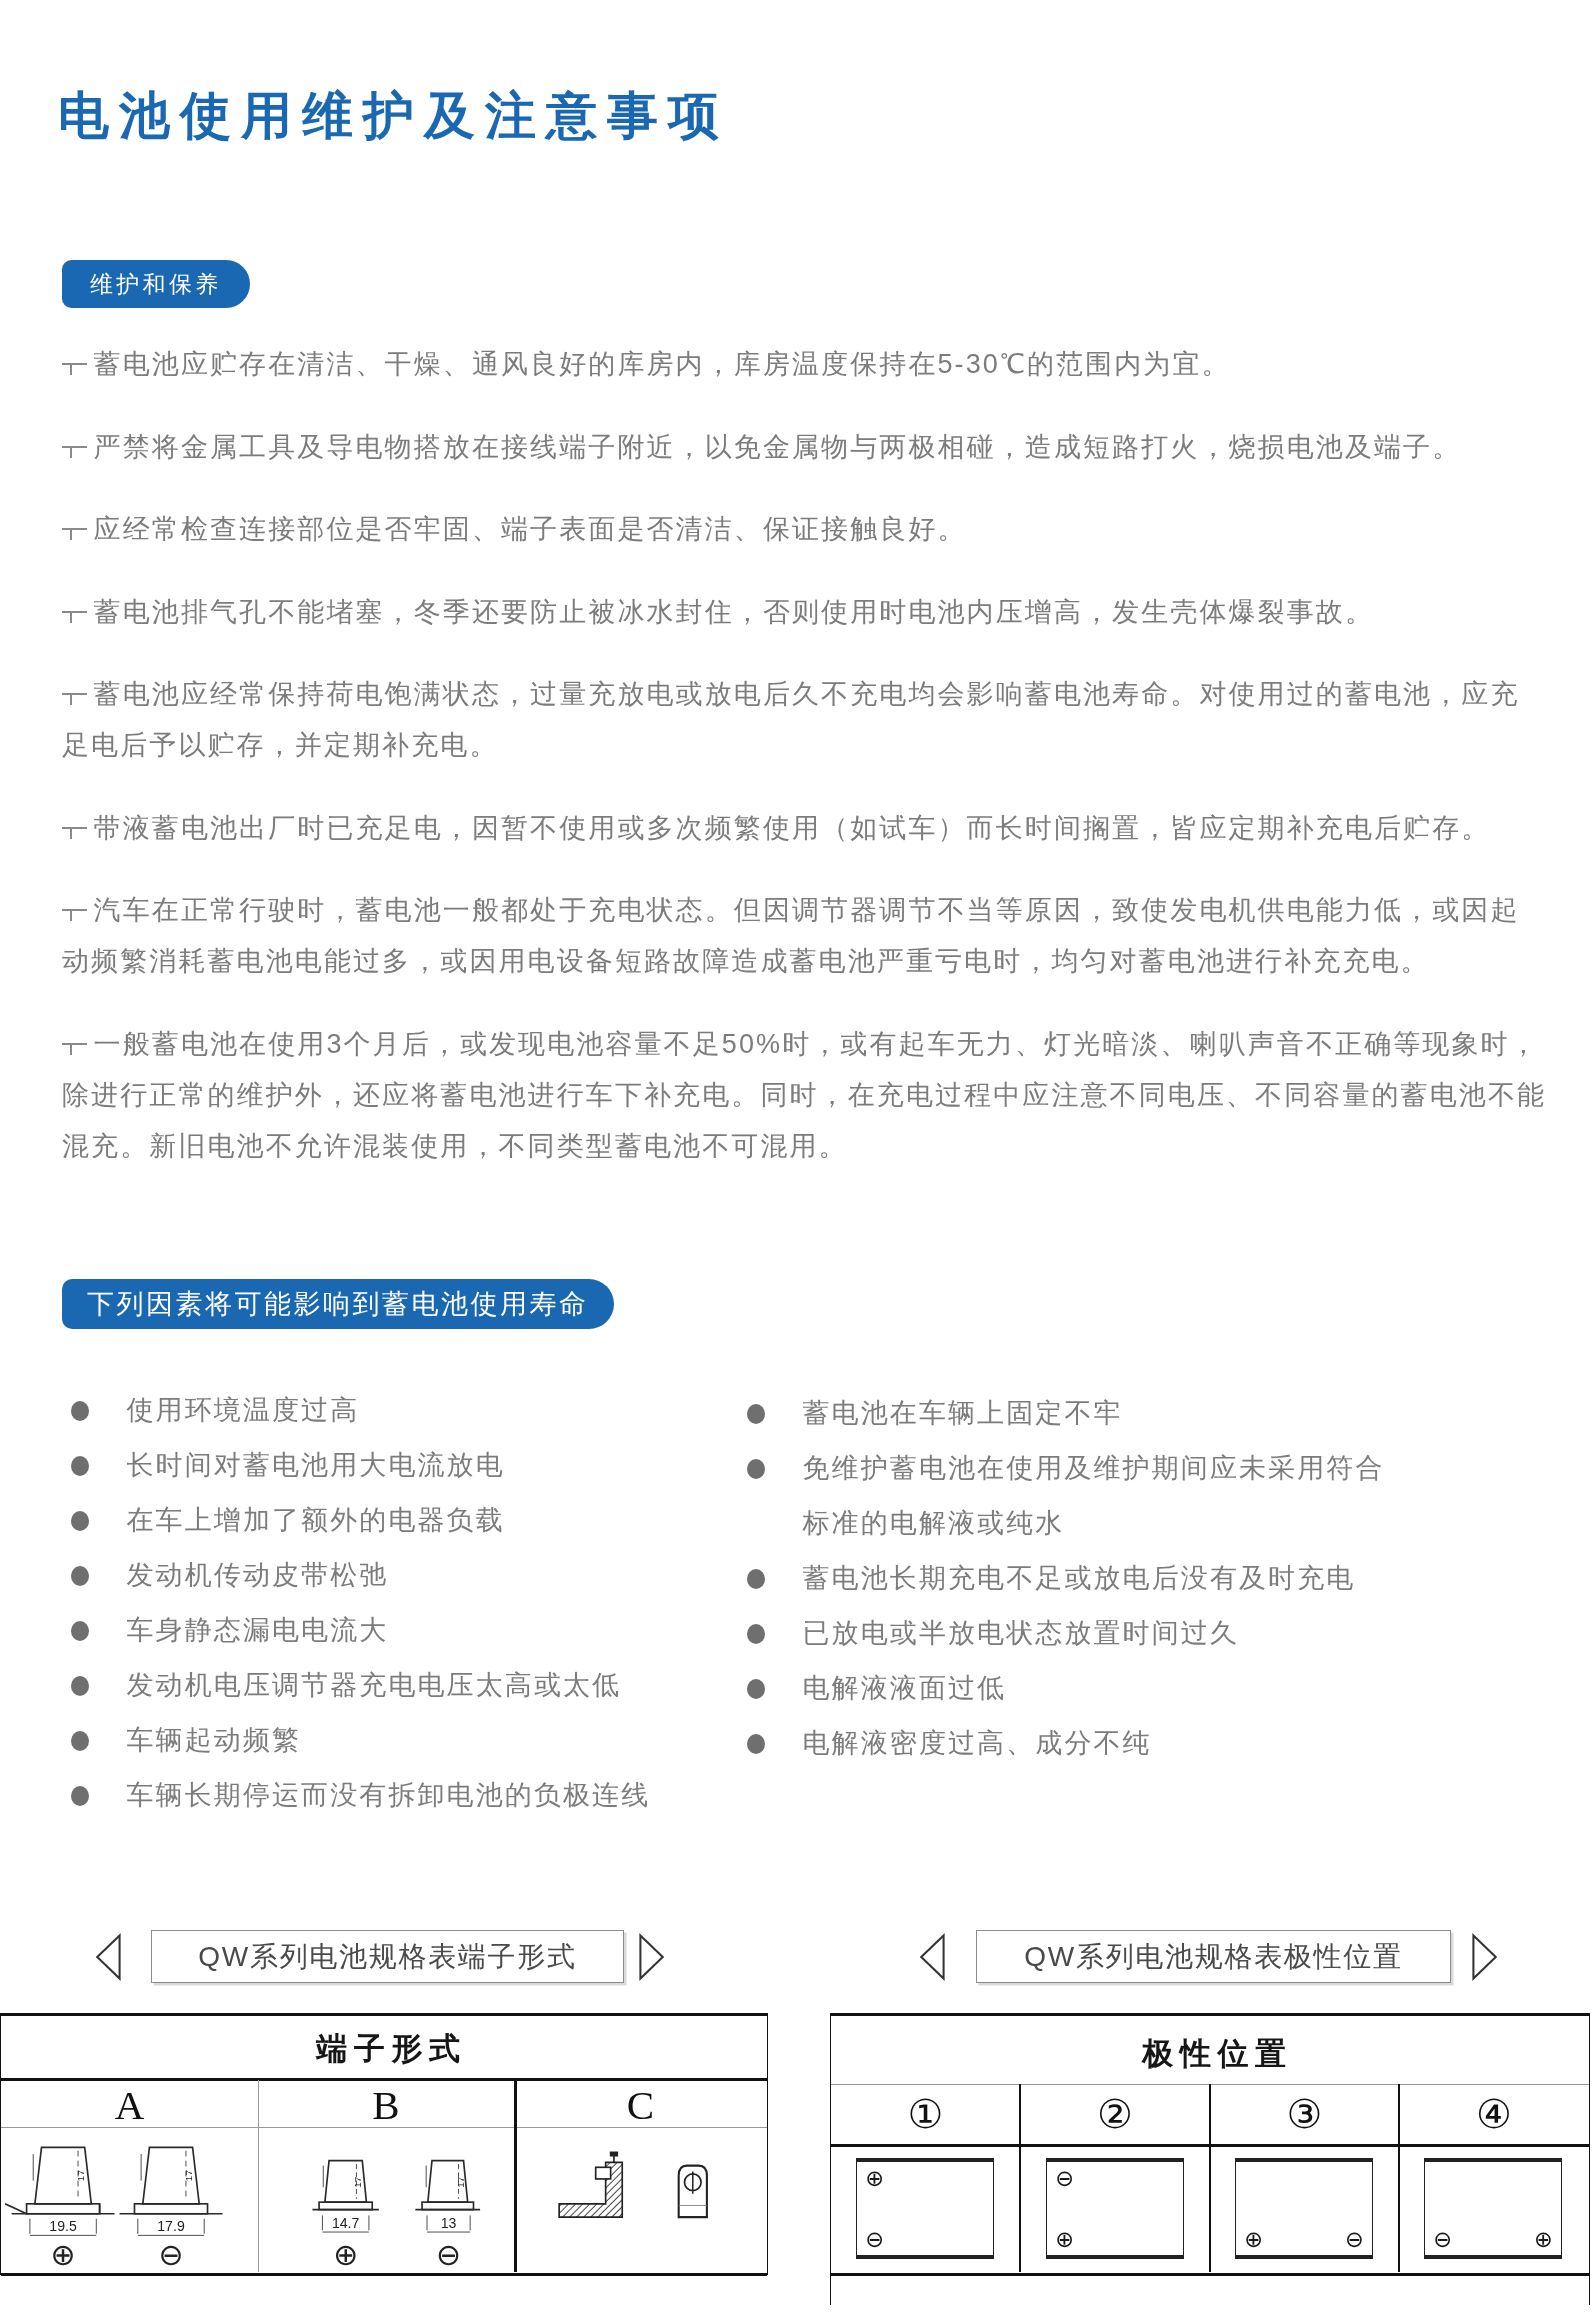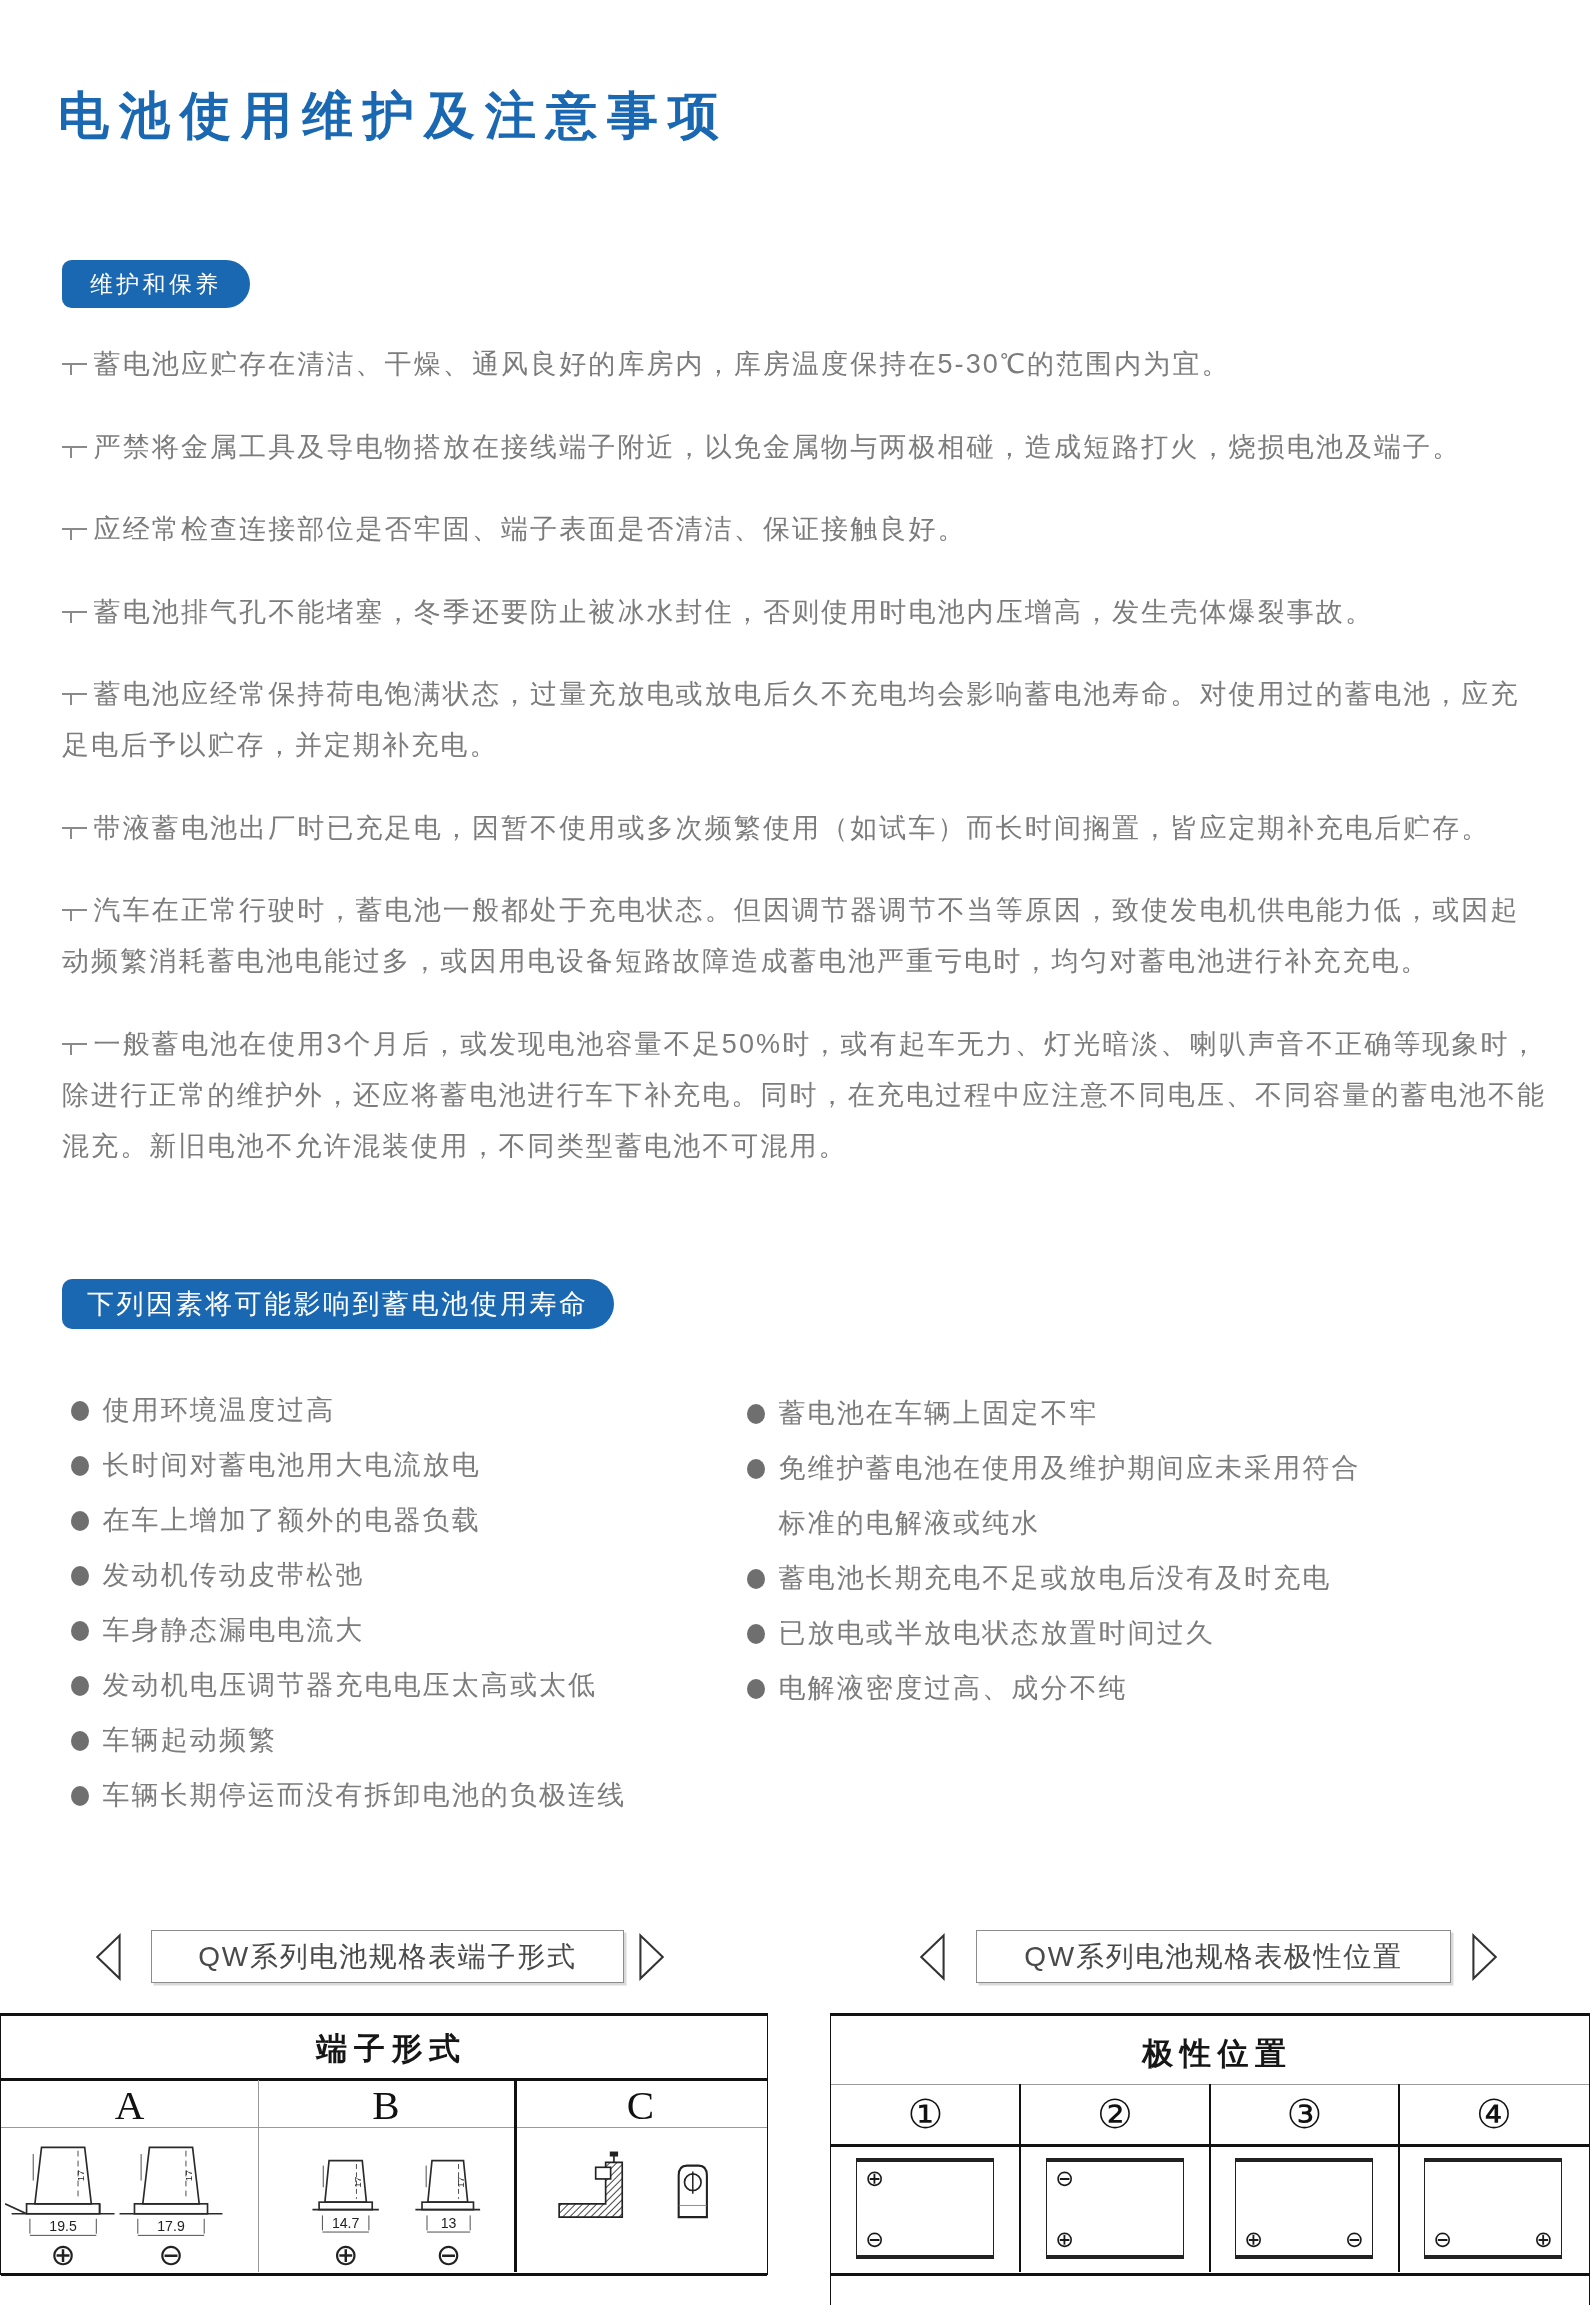--- a/index.html
+++ b/index.html
@@ -27,21 +27,21 @@
   .dash::after{content:"";position:absolute;left:8.3px;top:6.6px;height:12.4px;border-left:2.5px solid #8a8a8a;}
 
   
   .fact-col{position:absolute;top:1383px;color:#7c7c7c;font-size:27px;
             line-height:55px;letter-spacing:2.1px;}
   #factLeft{left:71px;width:630px;}
   #factRight{left:747px;width:655px;top:1386px;}
   .f-item{display:flex;align-items:flex-start;}
   .dot{flex:none;width:31.5px;padding-top:18px;}
   .dot i{display:block;width:18px;height:20px;border-radius:50%;background:#6f6f6f;}
-  .f-text{flex:1;max-width:599px;}
+  .f-text{flex:1;max-width:599px;margin-left:24px;}
 
   
   .link-box{position:absolute;top:1930px;height:51px;line-height:51px;border:1.7px solid #8c8c8c;
             box-shadow:2.5px 2.5px 0 #d9d9d9;text-align:center;color:#4a4a4a;font-size:28px;
             letter-spacing:1.7px;background:#fff;white-space:nowrap;}
   .nav-arrow{position:absolute;top:1933px;width:30px;height:48px;}
 
   
   .tbl{position:absolute;top:2013px;background:#fff;}
   .hline{position:absolute;left:0;right:0;background:#111;}
@@ -160,20 +160,26 @@
         <span class="dot">
           <i></i>
         </span>
         <span class="f-text">蓄电池长期充电不足或放电后没有及时充电</span>
       </div>
     <div class="f-item">
         <span class="dot">
           <i></i>
         </span>
         <span class="f-text">已放电或半放电状态放置时间过久</span>
+      </div>
+    <div class="f-item">
+        <span class="dot">
+          <i></i>
+        </span>
+        <span class="f-text">电解液液面过低</span>
       </div>
     <div class="f-item">
         <span class="dot">
           <i></i>
         </span>
         <span class="f-text">电解液密度过高、成分不纯</span>
       </div>
   </div>
 
   <svg class="nav-arrow" style="left:93px" viewBox="0 0 36 58">

